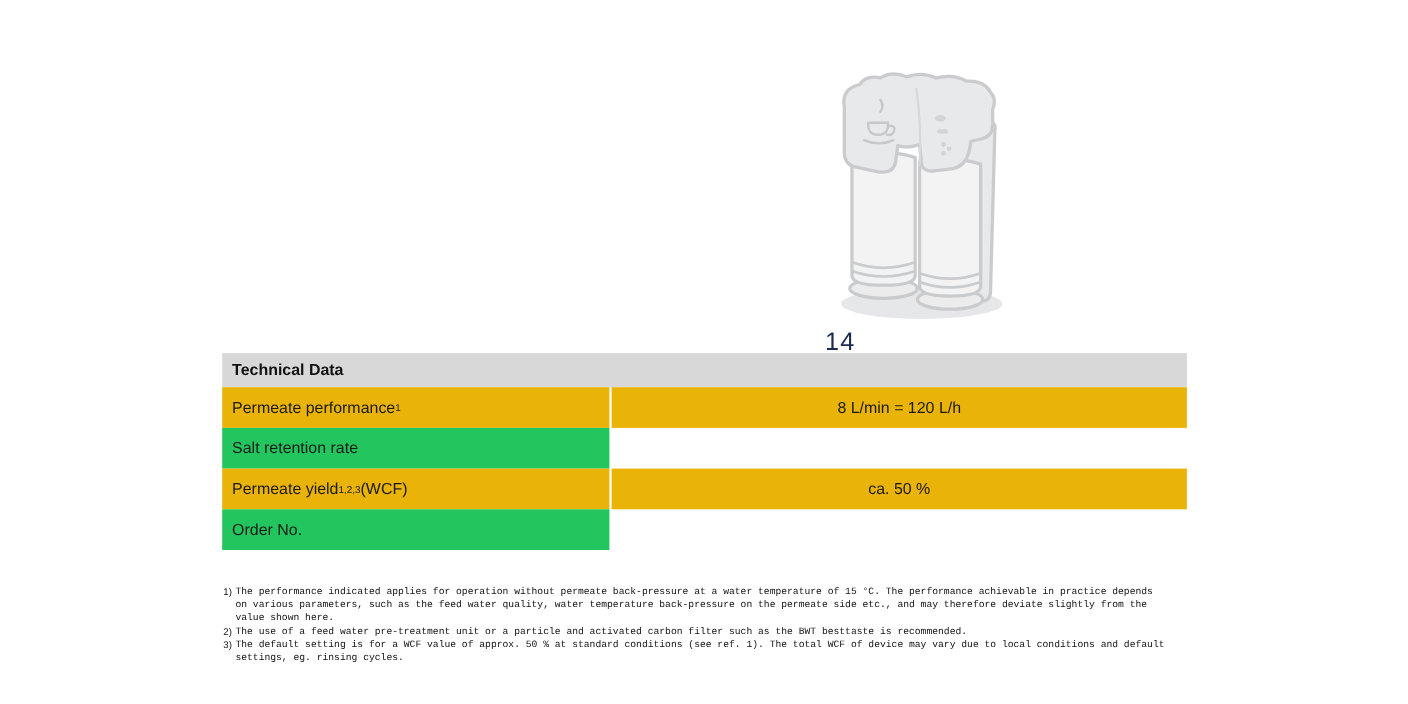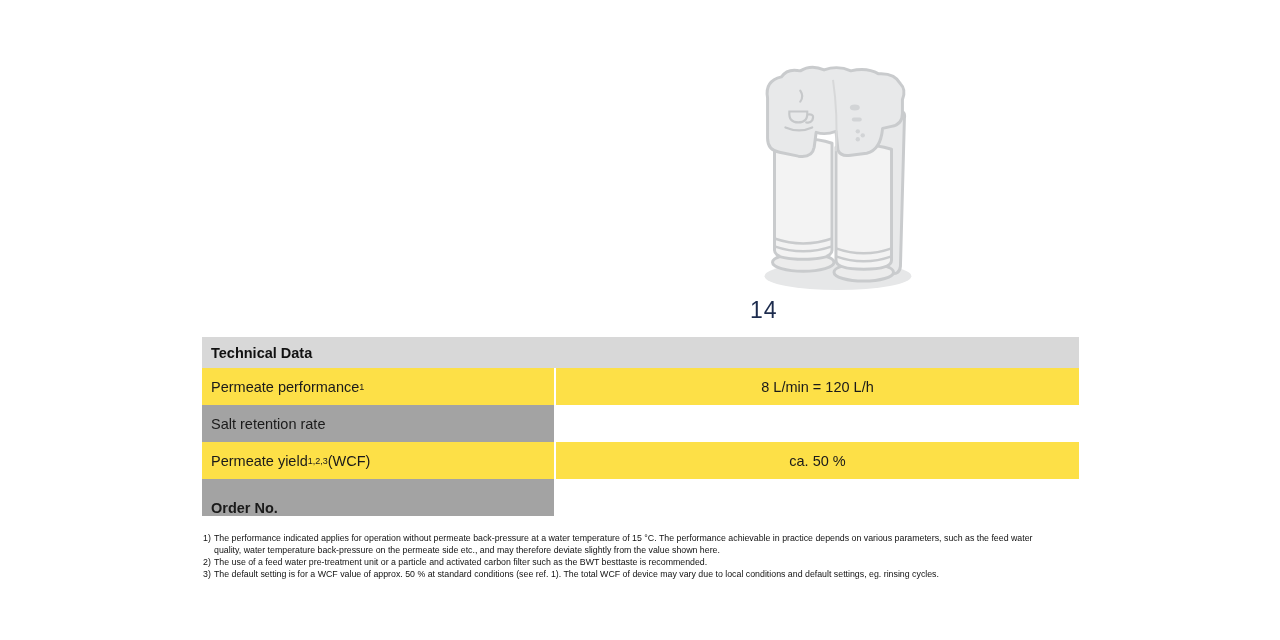--- a/index.html
+++ b/index.html
@@ -19,57 +19,57 @@
   .figure svg { display:block; margin:0 auto; }
   .figure-caption {
     margin-top:3px;
     font-size:23px;
     letter-spacing:1px;
     color:#1c2b4d;
   }
 
   
   .tech-table {
-    position:absolute; left:202px; top:337px; width:877px;
+    position:absolute; left:202px; top:321px; width:877px;
     font-size:14.5px;
   }
   .t-header {
     height:31px;
     background:#d8d8d8;
     display:flex; align-items:center;
     padding-left:9px;
     font-weight:bold;
     color:#111;
   }
   .t-row {
     display:flex; gap:2px;
     height:37px;
   }
-  .t-row .cell { background:#fde047; display:flex; align-items:center; }
-  .t-row.alt .cell { background:#a3a3a3; }
+  .t-row .cell { background:#eab308; display:flex; align-items:center; }
+  .t-row.alt .cell { background:#22c55e; }
   .cell-label { width:352px; padding-left:9px; }
   .cell-value { flex:1; justify-content:center; text-align:center; }
   .t-row.bold-row .cell-label,
-  .t-row.bold-row .cell-value { font-weight:bold;align-items:flex-end; }
+  .t-row.bold-row .cell-value { font-weight:normal; }
   .cell-label sup {
     font-size:9px;
     line-height:0;
     vertical-align:super;
   }
 
   
   .footnotes {
     position:absolute; left:203px; top:532px; width:858px;
     font-size:8.8px;
     line-height:12px;
     color:#111;
   }
   .footnote { display:flex; }
   .fn-num { flex:none; width:11px; }
-  .fn-text { flex:1; }
+  .fn-text { flex:1;font-family:Liberation Mono, monospace; }
 </style>
 </head>
 <body>
 
 <div class="page">
 
   <div class="figure">
     <svg width="160" height="238" viewBox="0 0 160 240">
 
       <ellipse cx="84" cy="222" rx="74" ry="14" fill="#e6e7e8"></ellipse>

